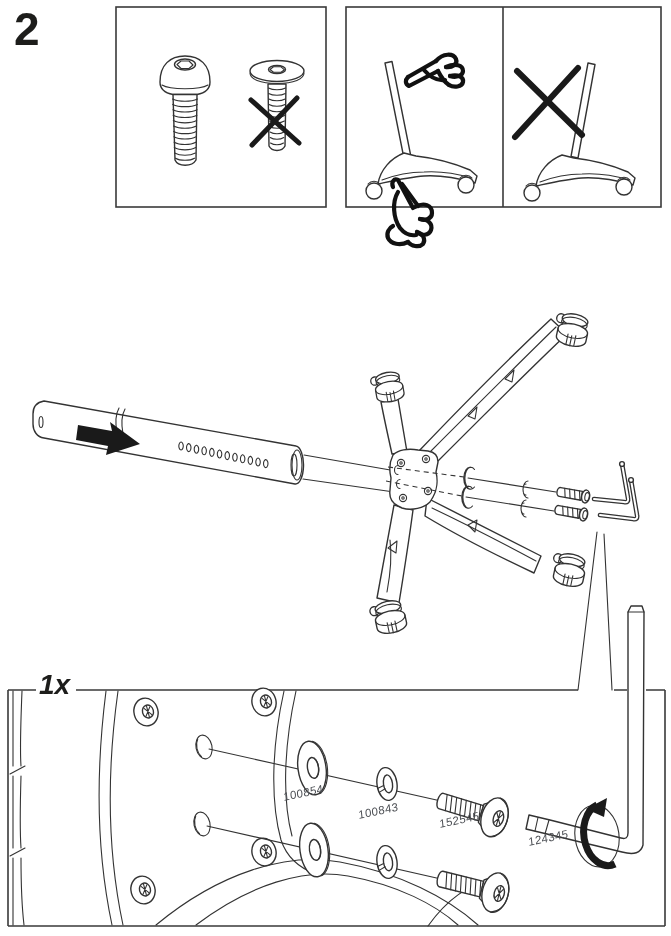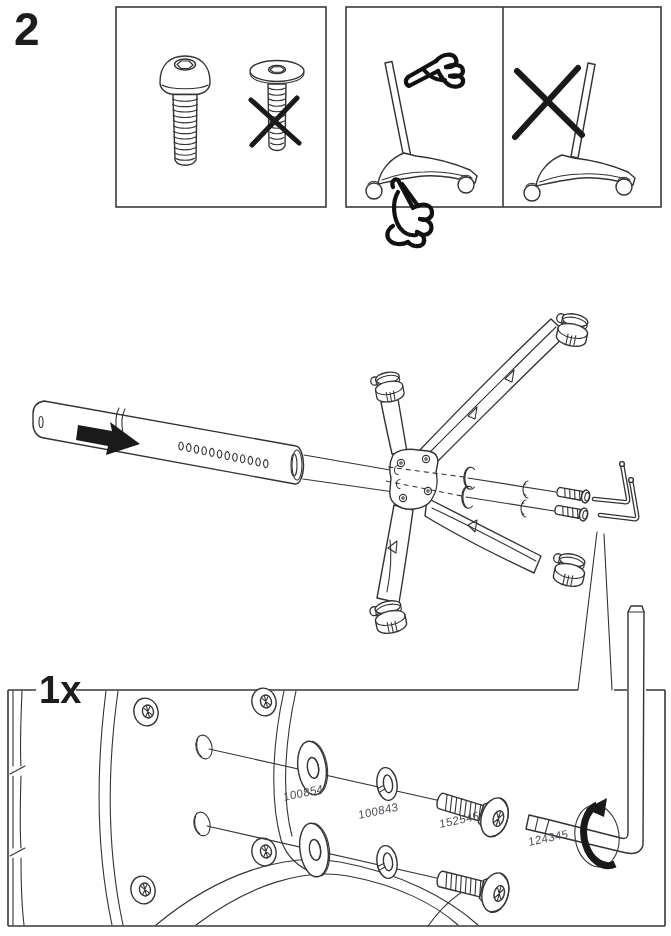--- a/index.html
+++ b/index.html
@@ -9,21 +9,21 @@
   .thin{fill:none;stroke:#333;stroke-width:1.1;stroke-linecap:round;stroke-linejoin:round;}
   .wh{fill:#fff;stroke:#333;stroke-width:1.4;stroke-linejoin:round;}
   .blk{fill:#1a1a1a;stroke:none;}
   .hand{fill:none;stroke:#111;stroke-width:4.2;stroke-linecap:round;stroke-linejoin:round;}
   .xmark{stroke:#1a1a1a;stroke-width:6;stroke-linecap:round;}
   .xsmall{stroke:#1a1a1a;stroke-width:5;stroke-linecap:round;}
   .dash{fill:none;stroke:#333;stroke-width:1.1;stroke-dasharray:5 4;}
   .box{fill:none;stroke:#3a3a3a;stroke-width:1.6;}
   .txt{position:absolute;color:#1d1d1b;}
   .stepnum{font-size:46px;font-weight:700;}
-  .qty{font-size:38px;font-weight:700;}
+  .qty{font-size:28px;font-weight:700;font-style:italic;}
   .plabel{font-size:11.5px;color:#4c4f54;letter-spacing:.4px;
           transform:rotate(-12deg) skewX(-6deg);transform-origin:left bottom;white-space:nowrap;}
 </style>
 </head>
 <body>
 <div id="page">
 
 <svg id="art" width="671" height="936" viewBox="0 0 671 936">
 
   <g>

